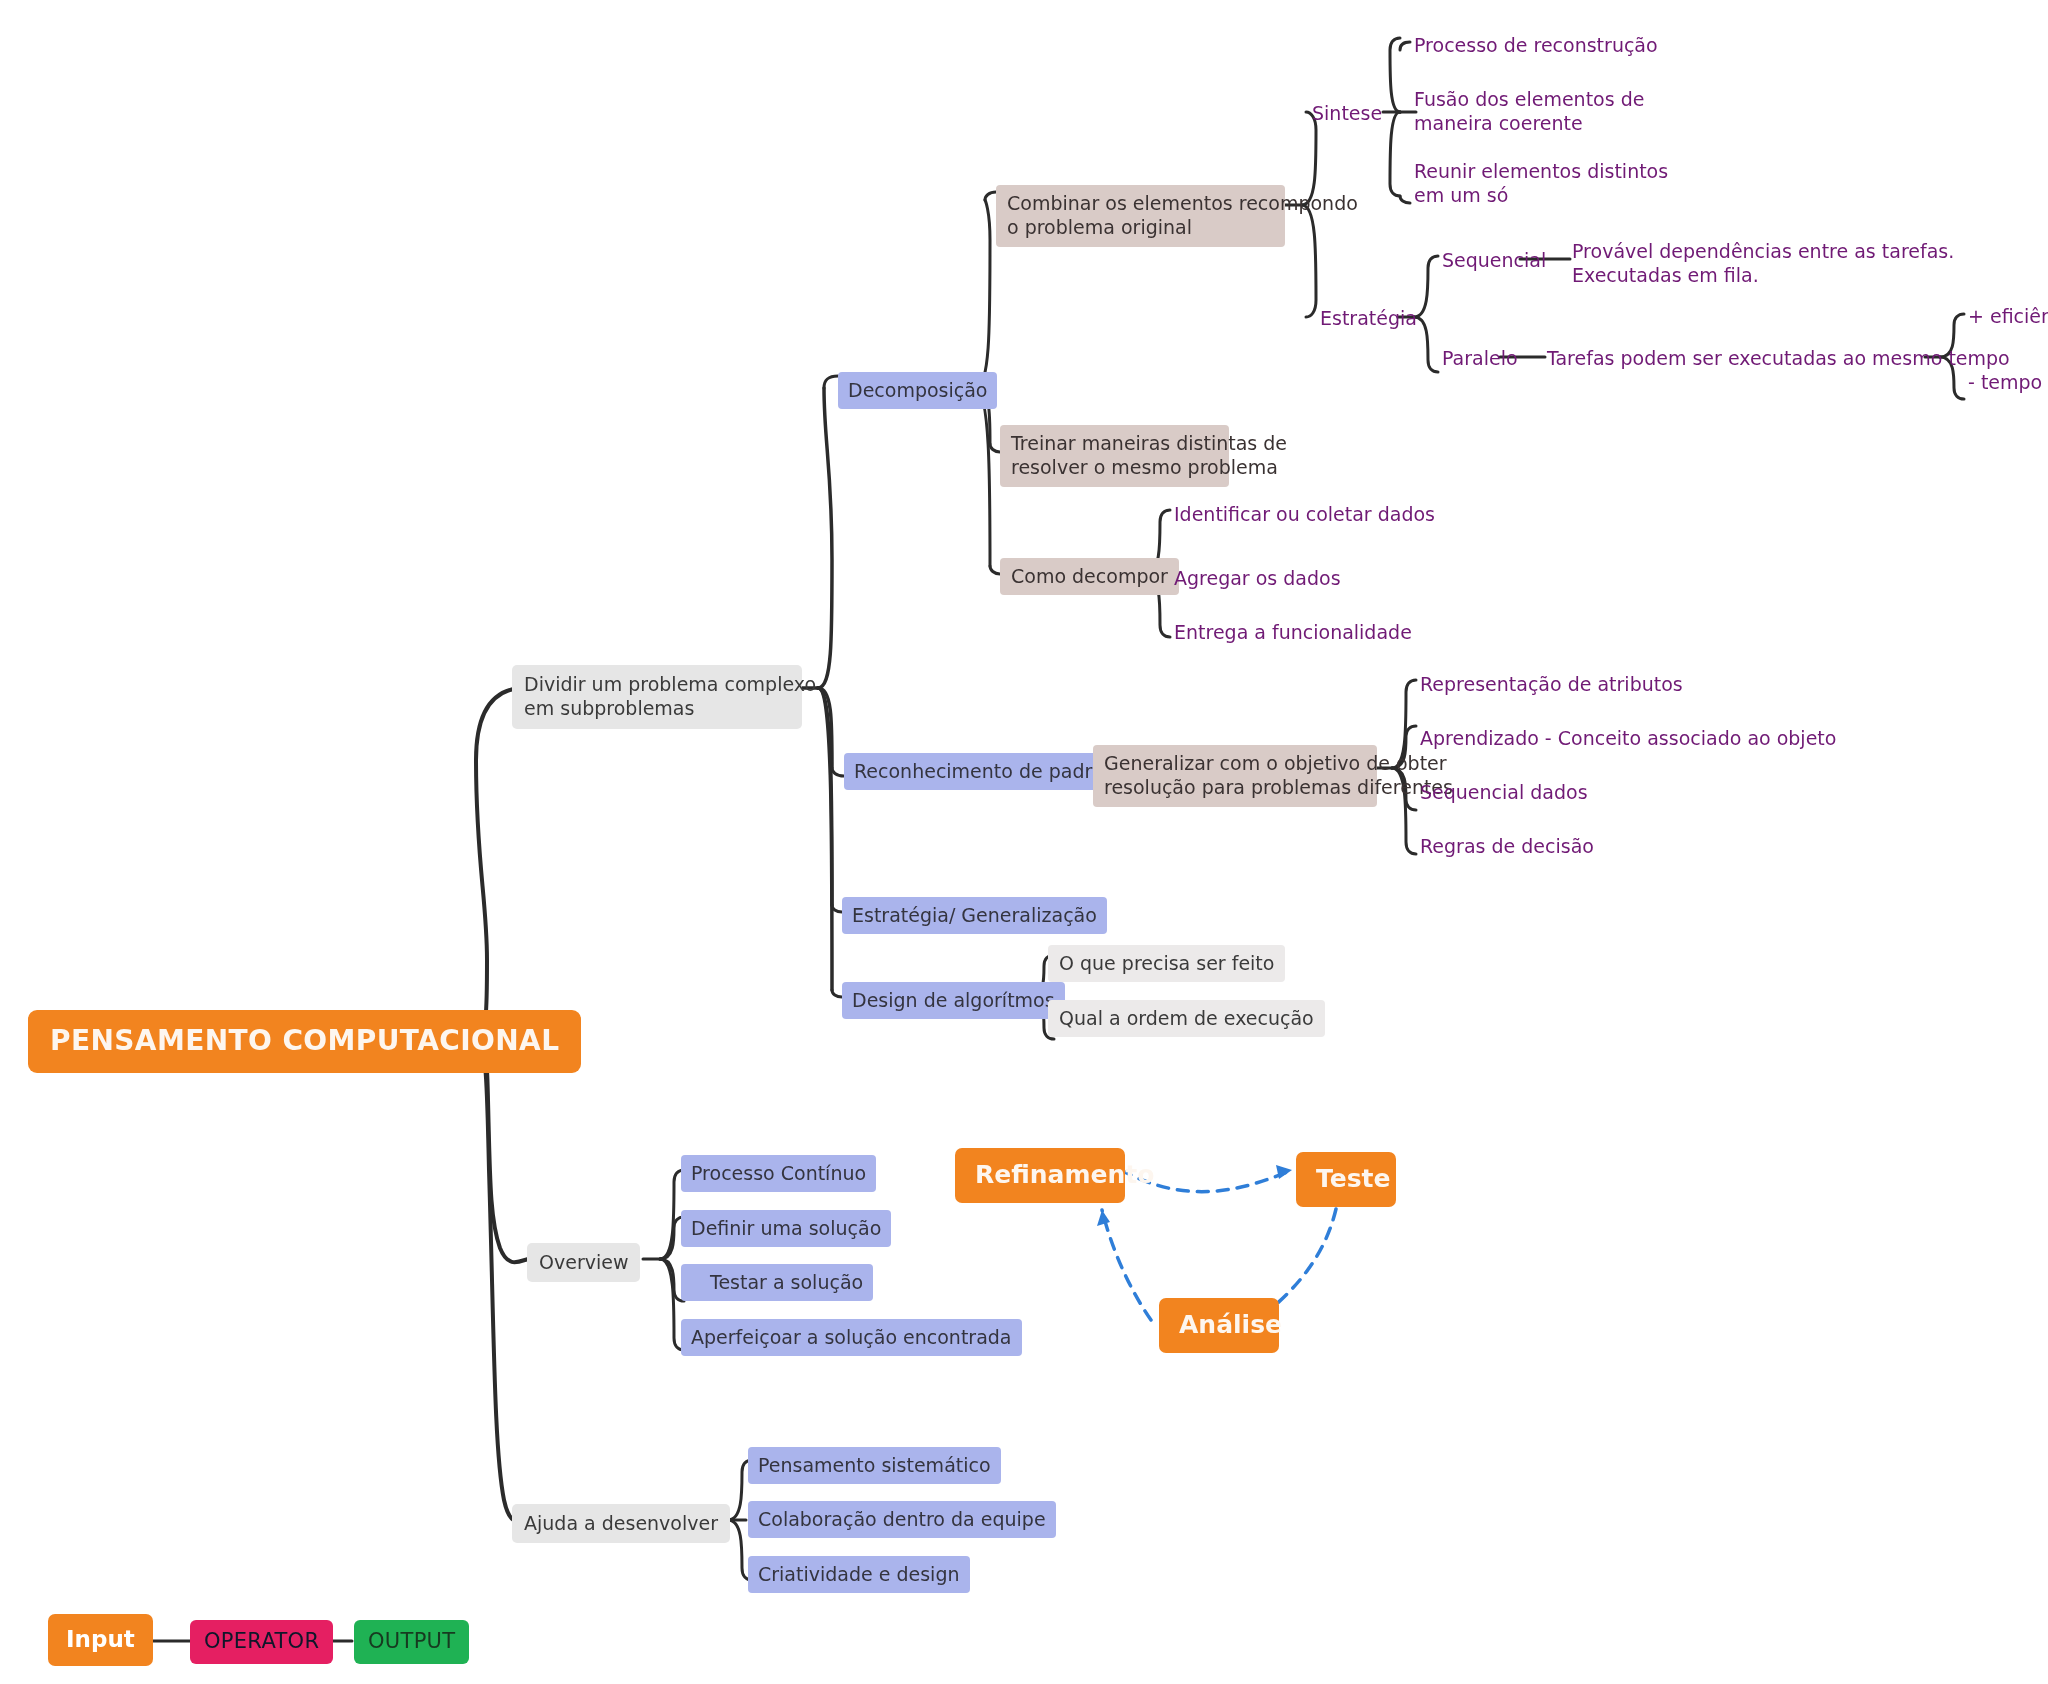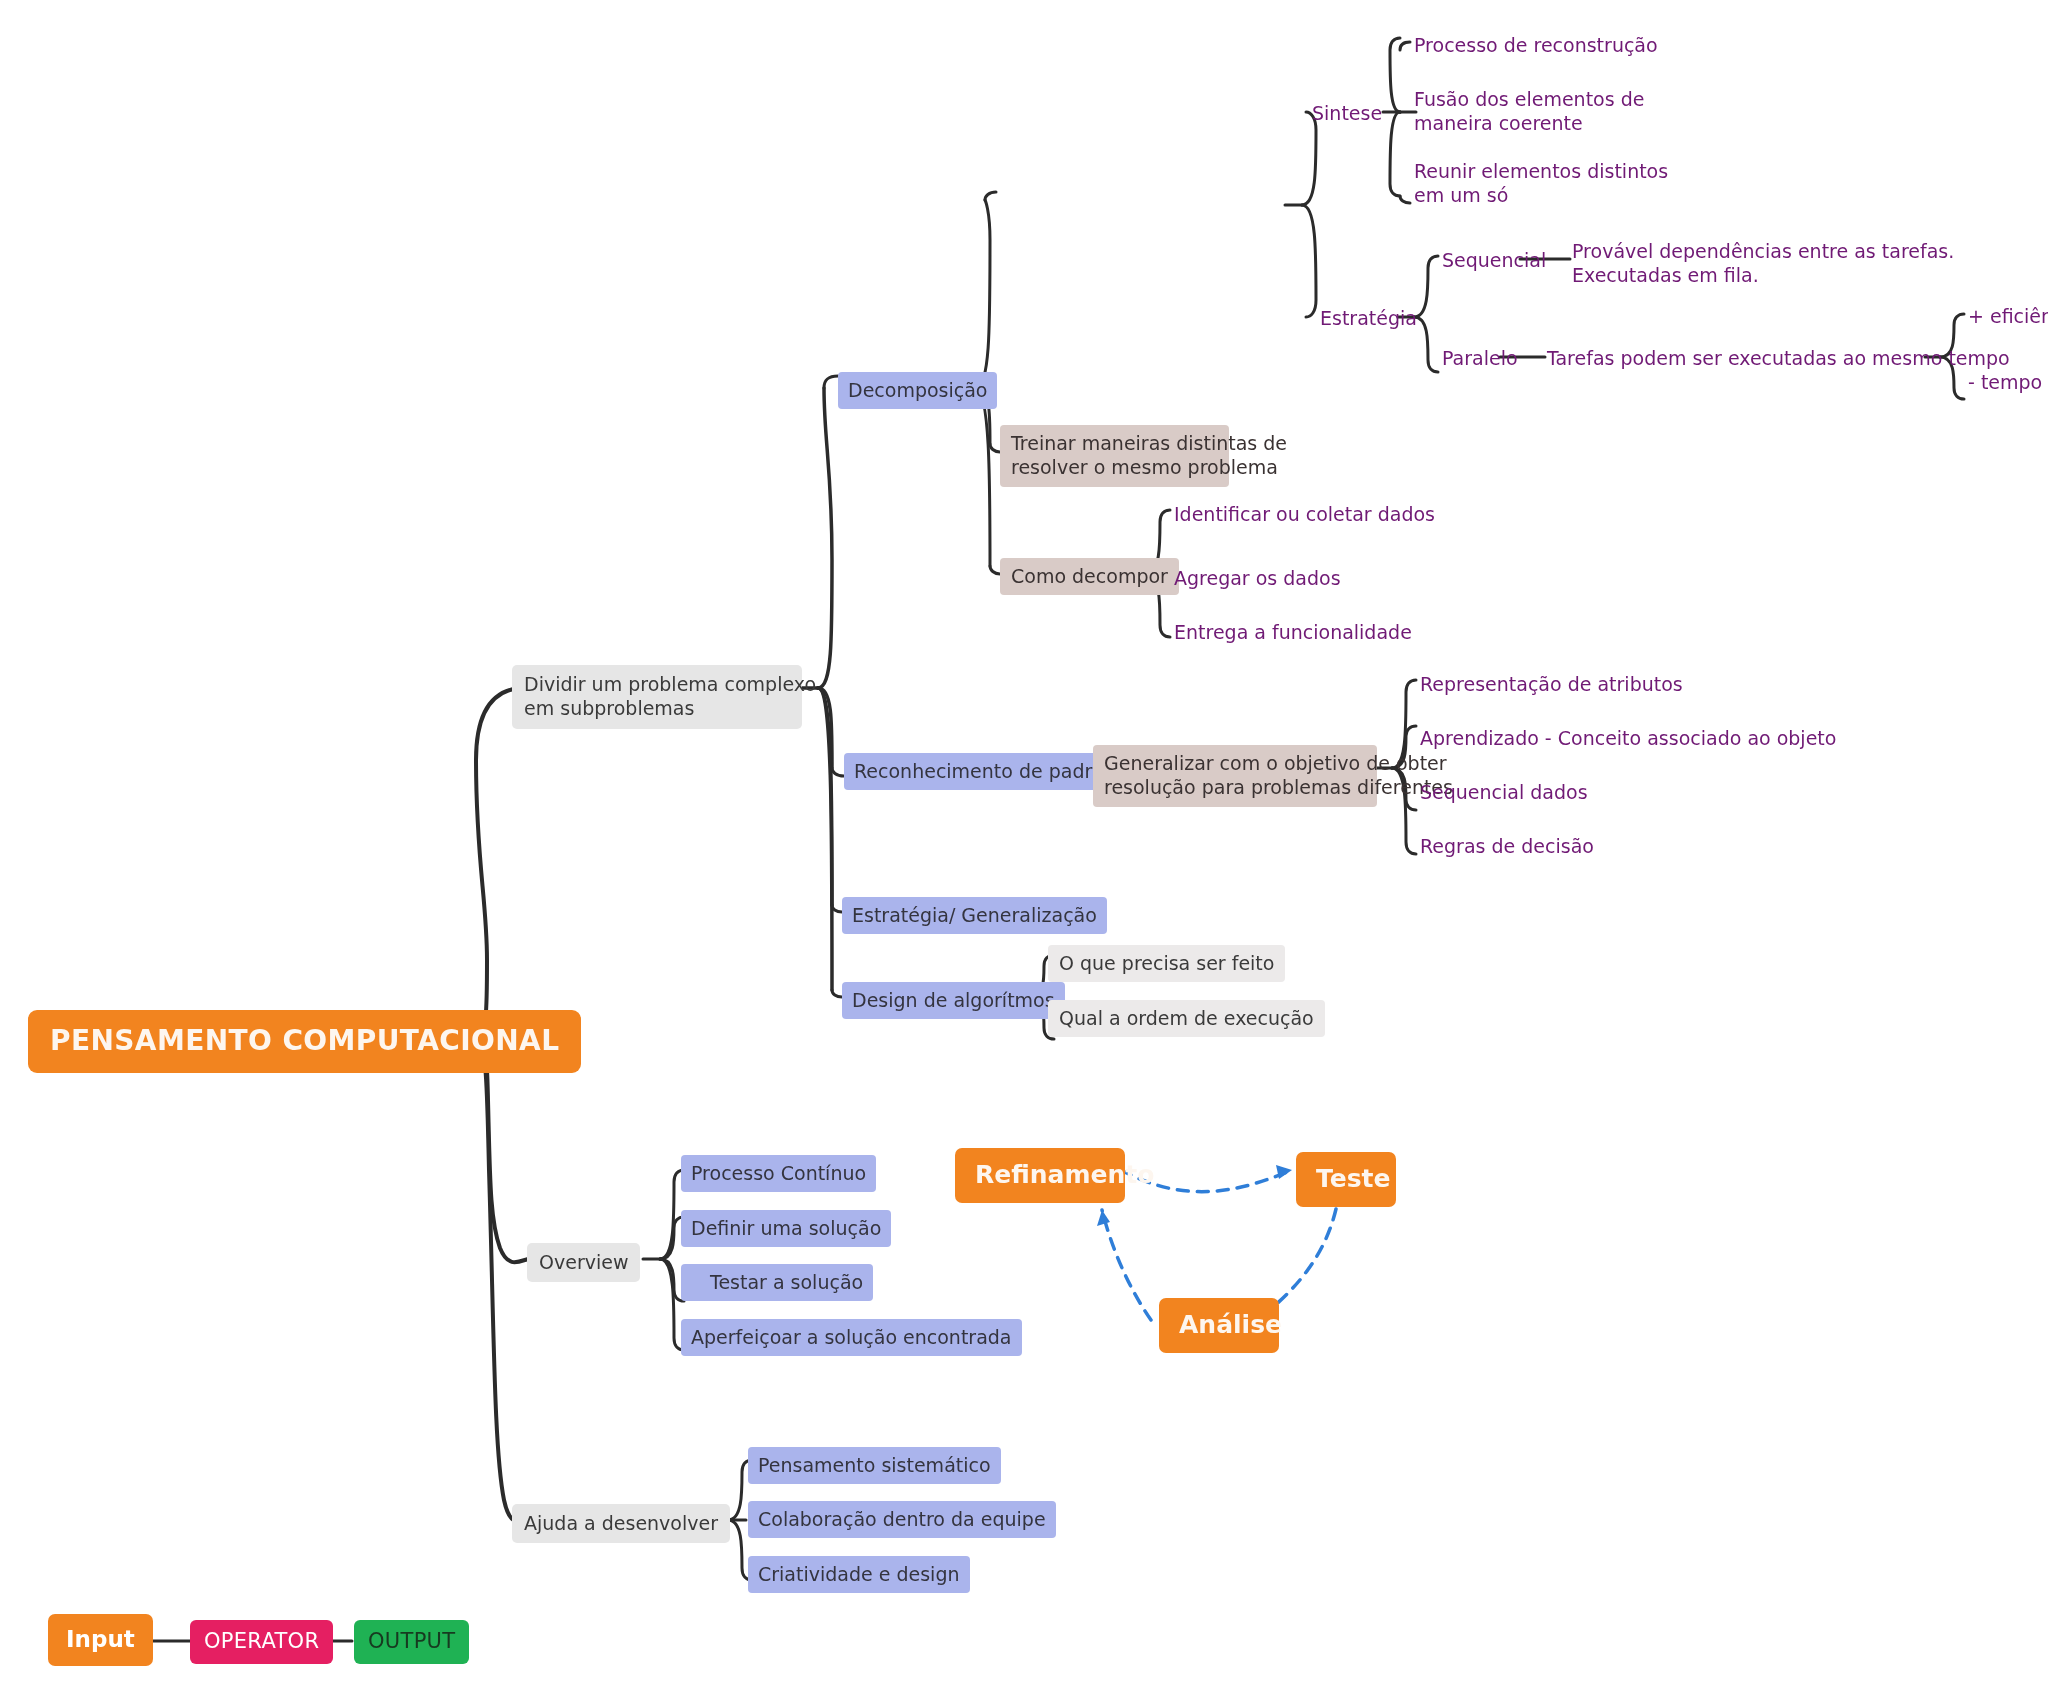--- a/index.html
+++ b/index.html
@@ -89,21 +89,21 @@
   .n-legend-orange {
     background: #f2841f;
     color: #ffffff;
     font-size: 23px;
     font-weight: bold;
     border-radius: 7px;
     padding: 11px 18px 12px 18px;
   }
   .n-legend-pink {
     background: #e51f62;
-    color: #ffffff;
+    color: #0f172a;
     font-size: 21px;
     border-radius: 6px;
     padding: 8px 14px 9px 14px;
     letter-spacing: .3px;
   }
   .n-legend-green {
     background: #1fb254;
     color: #173a20;
     font-size: 21px;
     border-radius: 6px;
@@ -219,20 +219,22 @@
     </g>
   </svg>
 
   <div class="node n-root" style="left:28px; top:1010px;">PENSAMENTO COMPUTACIONAL</div>
 
   <div class="node n-gray" style="left:512px; top:665px; width:290px;">Dividir um problema complexo
 em subproblemas</div>
 
   <div class="node n-blue" style="left:838px; top:372px;">Decomposição</div>
 
+  <div class="node n-tan" style="left:996px; top:185px; width:289px;">Combinar os elementos recompondo
+o problema original</div>
 
   <div class="node n-plain" style="left:1310px; top:99px;">Sintese</div>
 
   <div class="node n-plain" style="left:1412px; top:31px;">Processo de reconstrução</div>
   <div class="node n-plain" style="left:1412px; top:85px;">Fusão dos elementos de
 maneira coerente</div>
   <div class="node n-plain" style="left:1412px; top:157px;">Reunir elementos distintos
 em um só</div>
 
   <div class="node n-plain" style="left:1318px; top:304px;">Estratégia</div>

